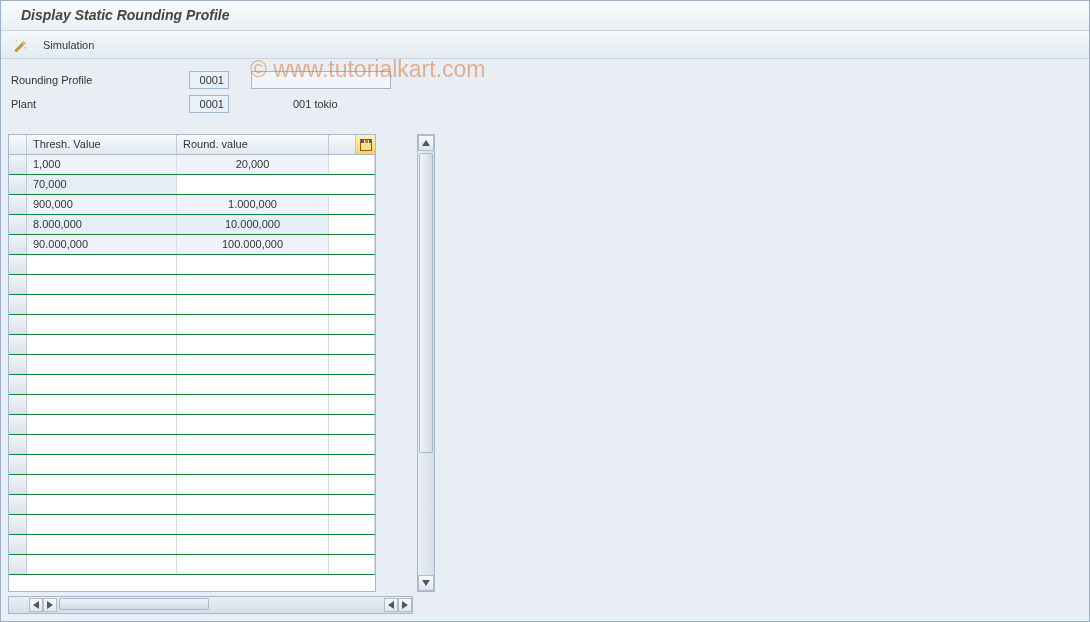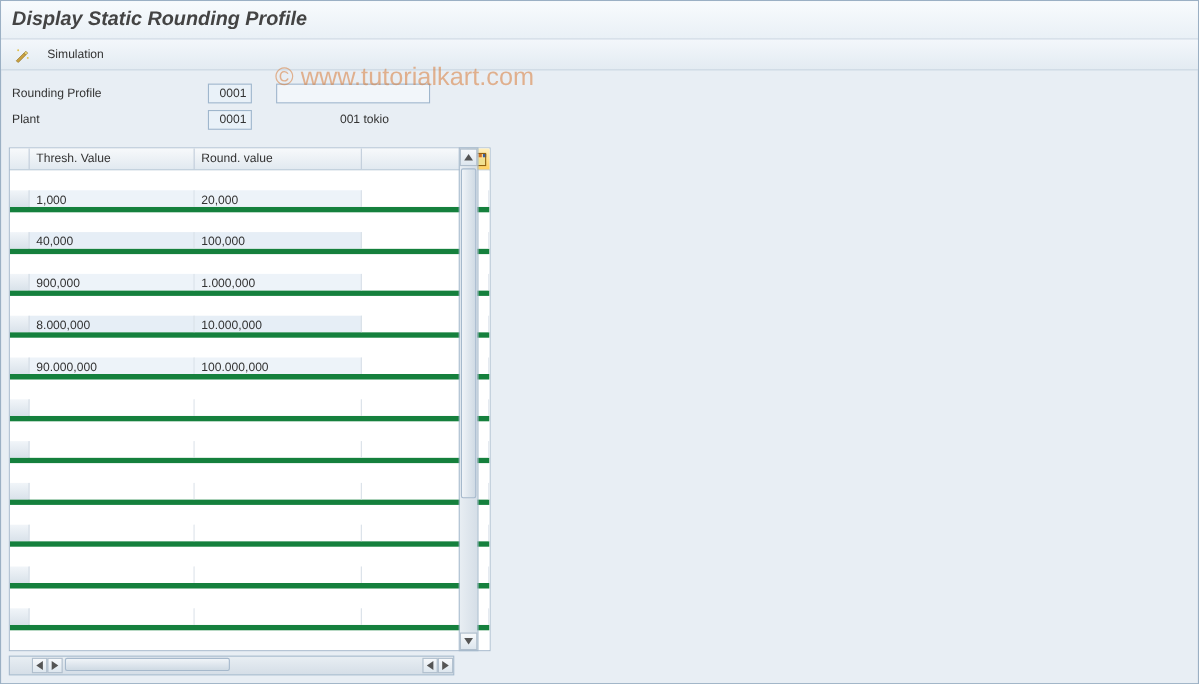--- a/index.html
+++ b/index.html
@@ -10,22 +10,22 @@
       background: #e8eef4;
       color: #333;
       width: 1090px;
       height: 622px;
       overflow: hidden;
       border: 1px solid #9bb0c4;
     }
     .title-bar {
       background: linear-gradient(to bottom, #f8fbfd 0%, #e9f0f6 100%);
       border-bottom: 1px solid #c8d4e0;
-      padding: 6px 10px 7px;
-      font-size: 18px;
+      padding: 6px 20px 7px;
+      font-size: 14px;
       font-weight: bold;
       font-style: italic;
       color: #444;
     }
     .toolbar {
       background: linear-gradient(to bottom, #f3f7fb 0%, #e3ebf2 100%);
       border-bottom: 1px solid #c8d4e0;
       padding: 4px 8px;
       display: flex;
       align-items: center;
@@ -65,36 +65,36 @@
     }
     .form-input.w40 { width: 40px; }
     .desc-box {
       height: 18px;
       border: 1px solid #9fb6cc;
       background: #f2f6fa;
       width: 140px;
       margin-left: 22px;
     }
     .desc-text {
-      margin-left: 40px;
+      margin-left: 24px;
       color: #333;
       padding-left: 40px;
     }
     .grid-wrap {
       position: absolute;
       left: 8px;
       top: 134px;
       width: 427px;
       height: 480px;
       background: #e8eef4;
     }
     .grid {
       position: absolute;
       left: 0; top: 0;
-      width: 438px;
+      width: 368px;
       height: 458px;
       border: 1px solid #a6b9cc;
       background: #fff;
       display: flex;
       flex-direction: column;
     }
     .grid-head {
       display: flex;
       height: 20px;
       background: linear-gradient(to bottom, #f7f9fb 0%, #e1e9f0 100%);
@@ -134,38 +134,37 @@
       border: 1px solid #906010;
     }
     .grid-body {
       flex: 1;
       overflow: hidden;
       background: #fff;
     }
     .grow {
       display: flex;
       height: 20px;
-      border-bottom: 5px solid #15803d;
-      margin-top: 18px;
+      border-bottom: 1px solid #15803d;
     }
     .gsel {
       width: 18px;
       background: linear-gradient(to bottom,#f1f5f9,#d9e2ea);
       border-right: 1px solid #c0ccda;
       flex-shrink: 0;
     }
     .gcell {
       border-right: 1px solid #d4dde6;
       padding: 3px 6px;
       font-size: 11px;
       overflow: hidden;
       white-space: nowrap;
     }
     .gcell.c1 { width: 150px; background: #edf3f9; }
-    .gcell.c2 { width: 152px; background: #edf3f9; }
+    .gcell.c2 { width: 152px; background: #edf3f9; text-align: center; }
     .gcell.blank { background: #fff; flex: 1; }
     .grow.empty .gcell.c1, .grow.empty .gcell.c2 { background: #fff; }
     .grow:nth-child(even) .gcell.c1, .grow:nth-child(even) .gcell.c2 { background: #e6eef6; }
     .grow.empty:nth-child(even) .gcell.c1, .grow.empty:nth-child(even) .gcell.c2 { background: #fff; }
 
     .vscroll {
       position: absolute;
       right: 0; top: 0;
       width: 18px;
       height: 458px;
@@ -274,22 +273,21 @@
     </div>
     <div class="grid-body" id="grid-body">
         <div class="grow">
           <div class="gsel"></div>
           <div class="gcell c1">1,000</div>
           <div class="gcell c2">20,000</div>
           <div class="gcell blank"></div>
         </div>
         <div class="grow">
           <div class="gsel"></div>
-          <div class="gcell c1">40,000</div>
-          <div class="gcell c2">100,000</div>
+          <div class="gcell c1">70,000</div>
           <div class="gcell blank"></div>
         </div>
         <div class="grow">
           <div class="gsel"></div>
           <div class="gcell c1">900,000</div>
           <div class="gcell c2">1.000,000</div>
           <div class="gcell blank"></div>
         </div>
         <div class="grow">
           <div class="gsel"></div>

